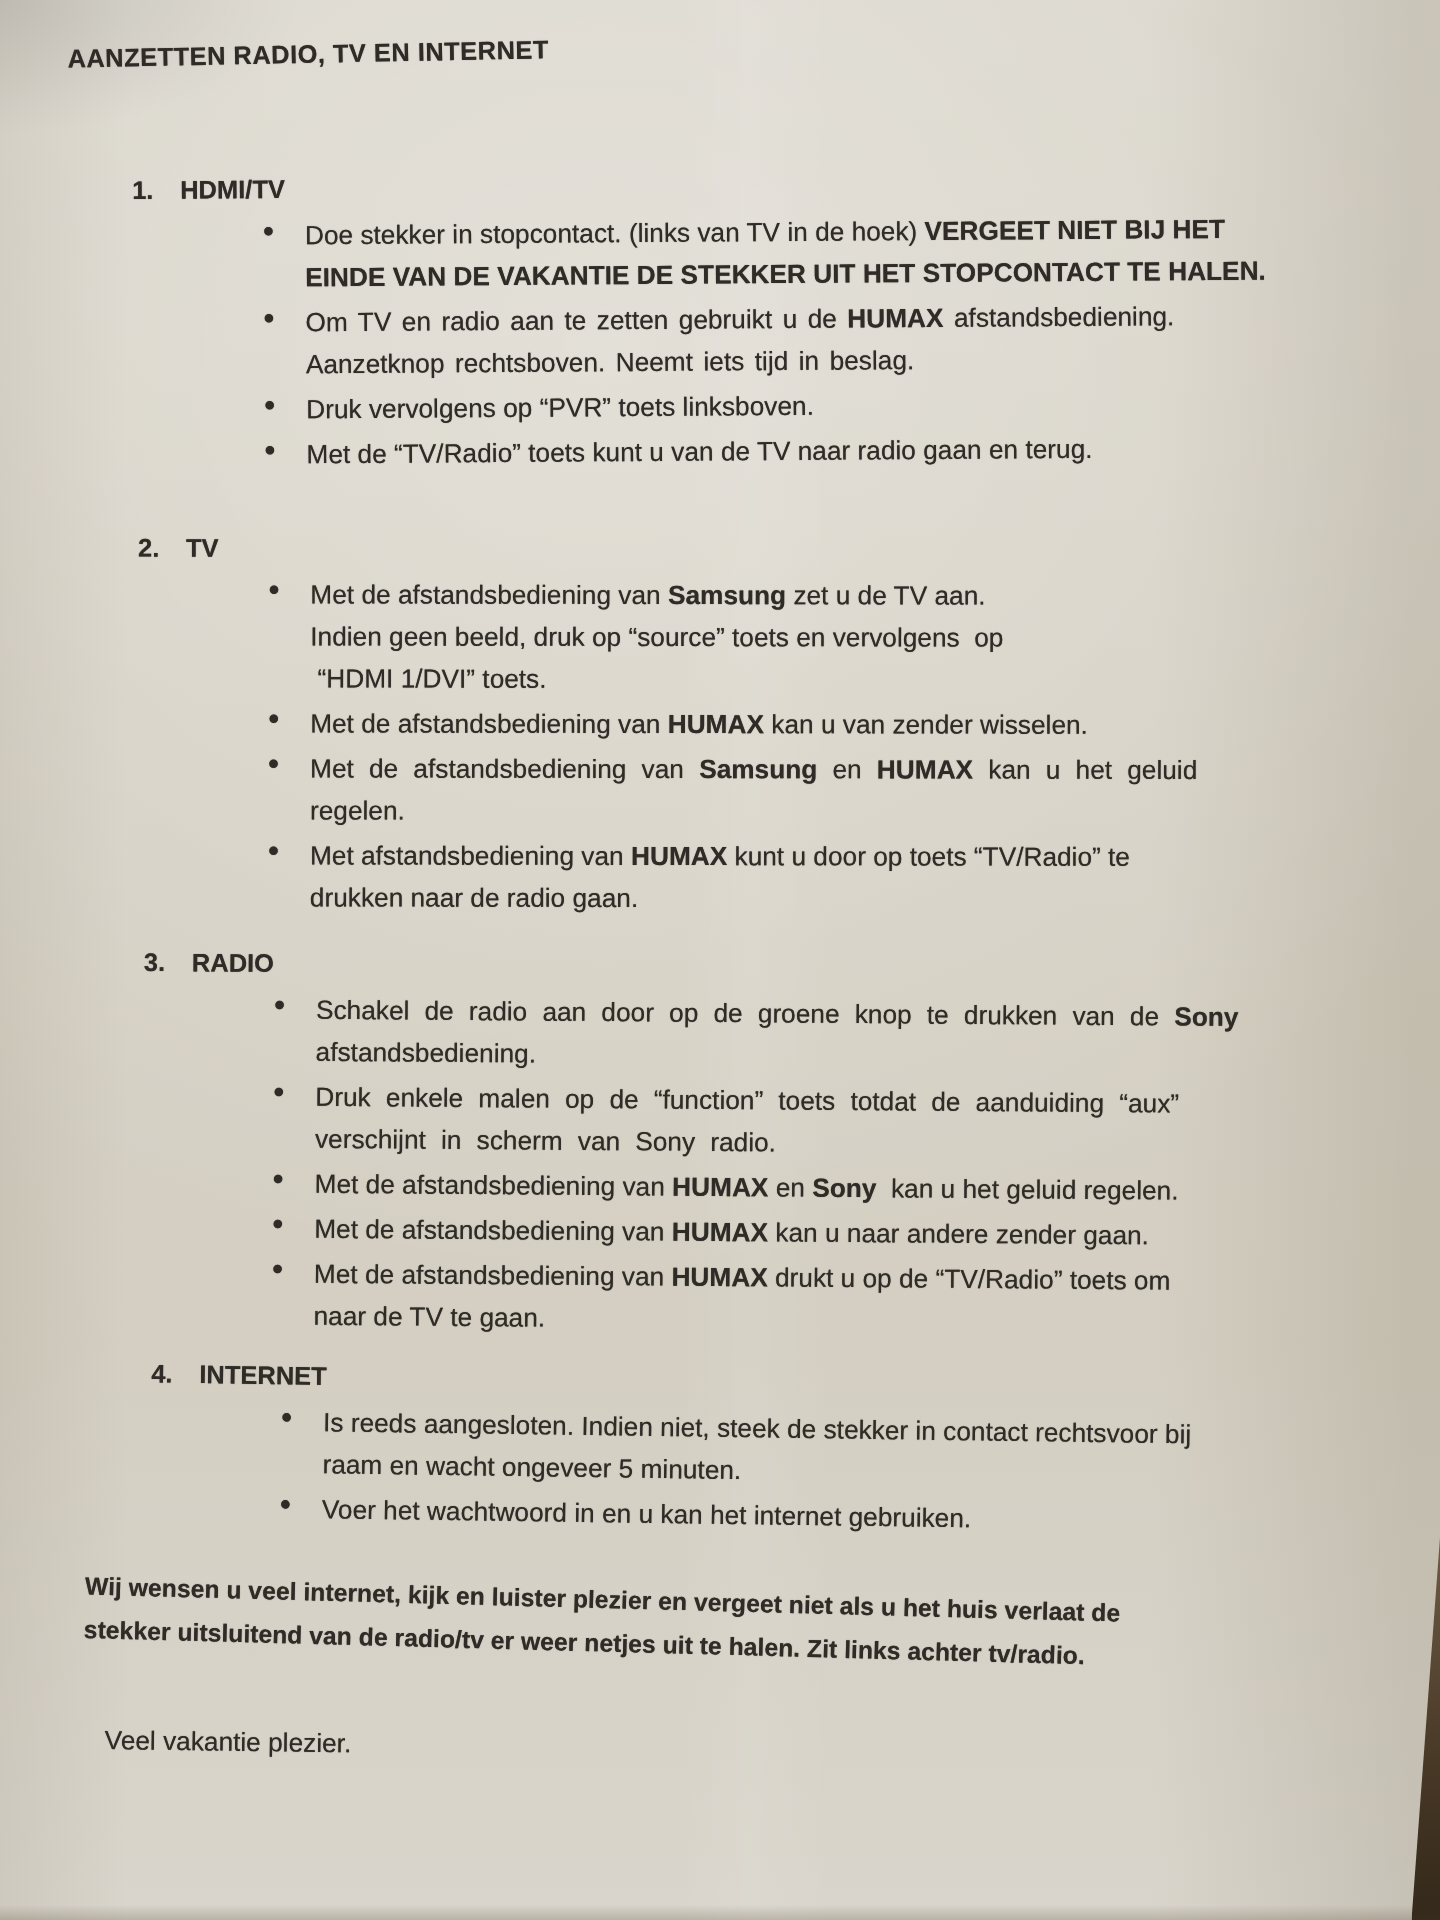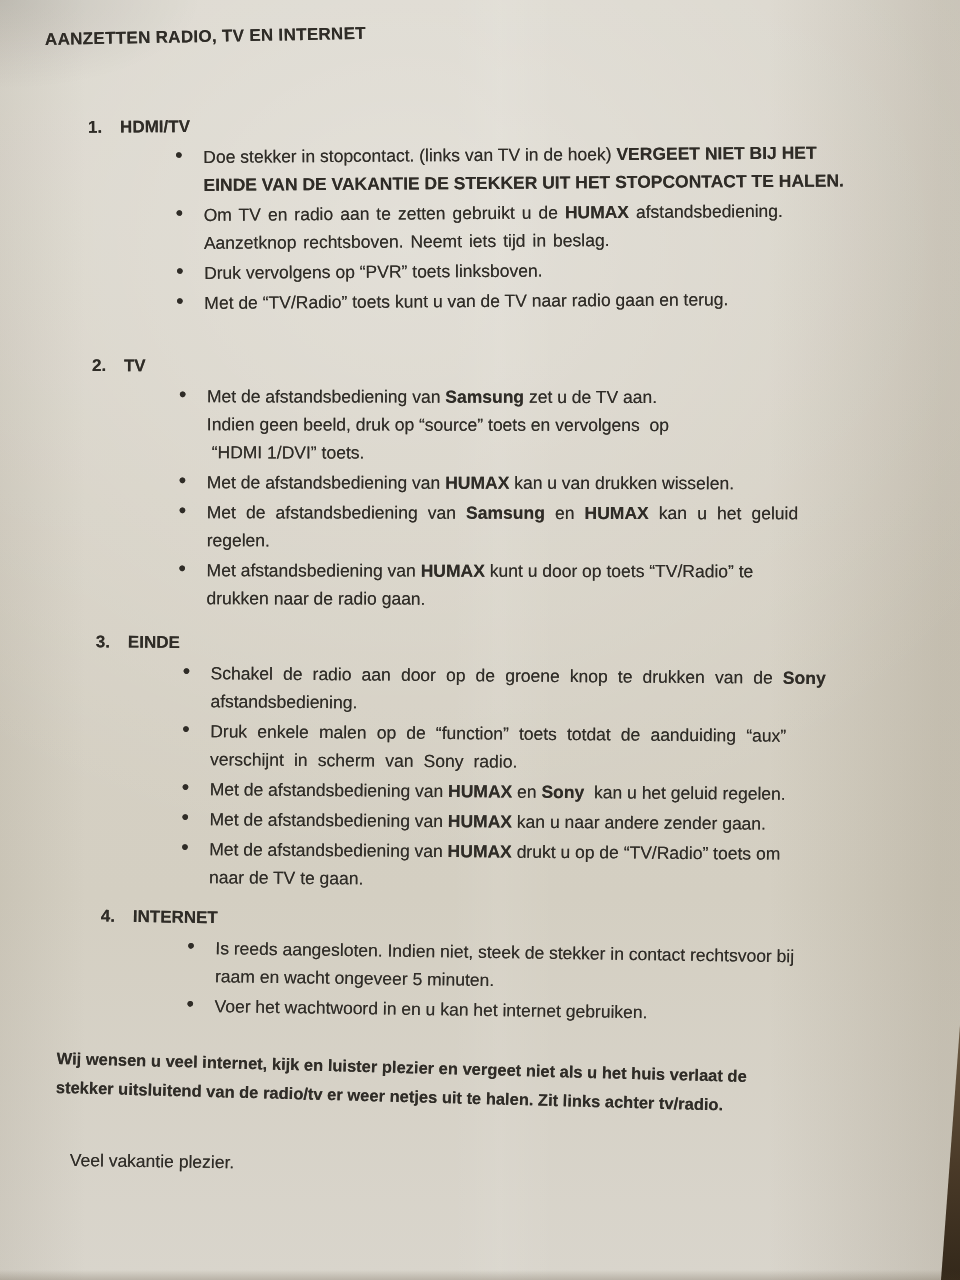--- a/index.html
+++ b/index.html
@@ -100,36 +100,36 @@
           <div class="sec-head"><span class="sec-num">2.</span><span class="sec-title">TV</span></div>
           <ul class="bullets">
             <li>
               <span class="dot">•</span>
               <span class="btxt"><span>Met de afstandsbediening van </span><span class="bold">Samsung</span><span> zet u de TV aan.
 Indien geen beeld, druk op “source” toets en vervolgens  op
  “HDMI 1/DVI” toets.</span></span>
             </li>
             <li>
               <span class="dot">•</span>
-              <span class="btxt"><span>Met de afstandsbediening van </span><span class="bold">HUMAX</span><span> kan u van drukken wisselen.</span></span>
+              <span class="btxt"><span>Met de afstandsbediening van </span><span class="bold">HUMAX</span><span> kan u van zender wisselen.</span></span>
             </li>
             <li>
               <span class="dot">•</span>
               <span class="btxt"><span>Met de afstandsbediening van </span><span class="bold">Samsung</span><span> en </span><span class="bold">HUMAX</span><span> kan u het geluid
 regelen.</span></span>
             </li>
             <li>
               <span class="dot">•</span>
               <span class="btxt"><span>Met afstandsbediening van </span><span class="bold">HUMAX</span><span> kunt u door op toets “TV/Radio” te
 drukken naar de radio gaan.</span></span>
             </li>
           </ul>
         </section>
         <section class="section">
-          <div class="sec-head"><span class="sec-num">3.</span><span class="sec-title">EINDE</span></div>
+          <div class="sec-head"><span class="sec-num">3.</span><span class="sec-title">RADIO</span></div>
           <ul class="bullets">
             <li>
               <span class="dot">•</span>
               <span class="btxt"><span>Schakel de radio aan door op de groene knop te drukken van de </span><span class="bold">Sony</span><span>
 afstandsbediening.</span></span>
             </li>
             <li>
               <span class="dot">•</span>
               <span class="btxt"><span>Druk enkele malen op de “function” toets totdat de aanduiding “aux”
 verschijnt in scherm van Sony radio.</span></span>

